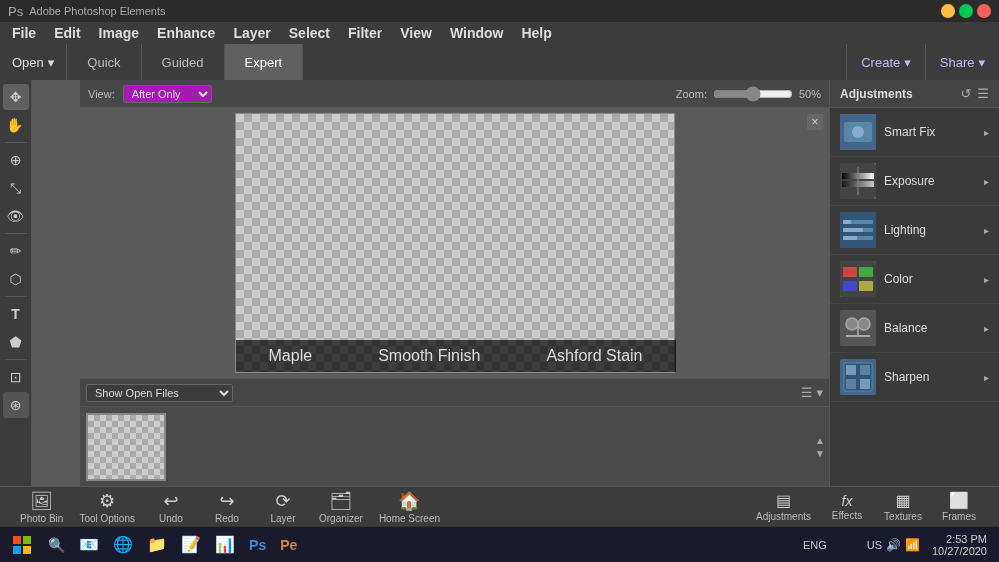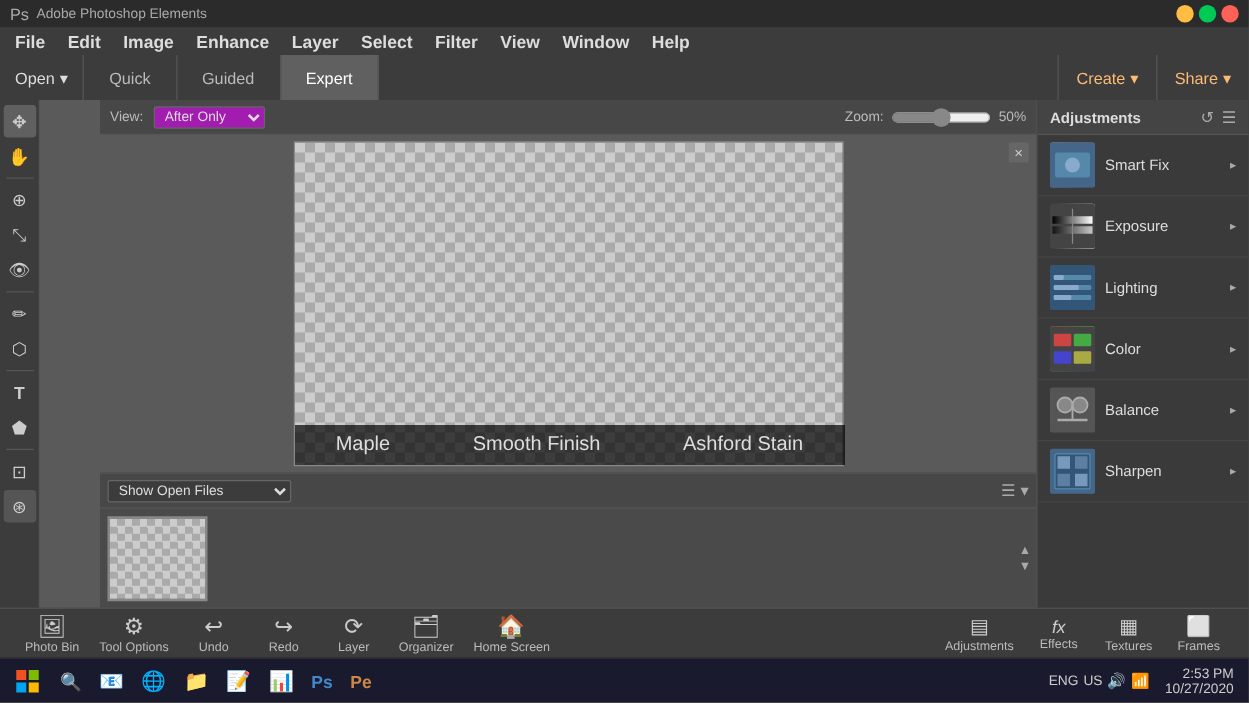--- a/index.html
+++ b/index.html
@@ -25,21 +25,21 @@
 
     
     #tab-bar {
       width: 100%; height: 36px; background: #3c3c3c; display: flex; align-items: stretch;
     }
     #open-btn { display: flex; align-items: center; padding: 0 12px; gap: 4px; background: #3c3c3c; color: #ddd; font-size: 13px; border-right: 1px solid #555; cursor: pointer; }
     #tabs { display: flex; align-items: stretch; flex: 1; }
     .tab { padding: 0 20px; display: flex; align-items: center; font-size: 13px; cursor: pointer; color: #bbb; border-right: 1px solid #555; }
     .tab.active { background: #606060; color: #fff; }
     #right-btns { display: flex; align-items: center; gap: 0; margin-left: auto; }
-    #create-btn, #share-btn { padding: 0 14px; height: 100%; display: flex; align-items: center; gap: 4px; color: #fdba74; font-size: 13px; cursor: pointer; border-left: 1px solid #555; }
+    #create-btn, #share-btn { padding: 0 14px; height: 100%; display: flex; align-items: center; gap: 4px; color: #c4b5fd; font-size: 13px; cursor: pointer; border-left: 1px solid #555; }
 
     
     #main { display: flex; width: 100%; height: calc(562px - 22px - 22px - 36px - 36px - 40px); }
 
     
     #left-toolbar {
       width: 32px; background: #3c3c3c; display: flex; flex-direction: column; align-items: center; padding: 4px 0; gap: 2px; border-right: 1px solid #555;
     }
     .tool-btn { width: 26px; height: 26px; display: flex; align-items: center; justify-content: center; border-radius: 3px; cursor: pointer; color: #ccc; font-size: 14px; }
     .tool-btn.active { background: #606060; }
@@ -408,21 +408,21 @@
   </div>
   <div class="task-btn">
     <span style="font-size:14px;color:#4488cc;font-weight:bold;">Ps</span>
   </div>
   <div class="task-btn">
     <span style="font-size:14px;color:#cc8844;font-weight:bold;">Pe</span>
   </div>
   <div id="taskbar-right">
     <div id="sys-tray">
       <span style="font-size:11px;color:#ccc;">ENG</span>
-      <span style="font-size:11px;color:#ccc;">US</span>
+      <span style="font-size:11px;color:#ccc;margin-left:36px;">US</span>
       <span style="font-size:12px;color:#ccc;">🔊</span>
       <span style="font-size:12px;color:#ccc;">📶</span>
     </div>
     <div id="clock">
       <span>2:53 PM</span>
       <span>10/27/2020</span>
     </div>
   </div>
 </div>
 

